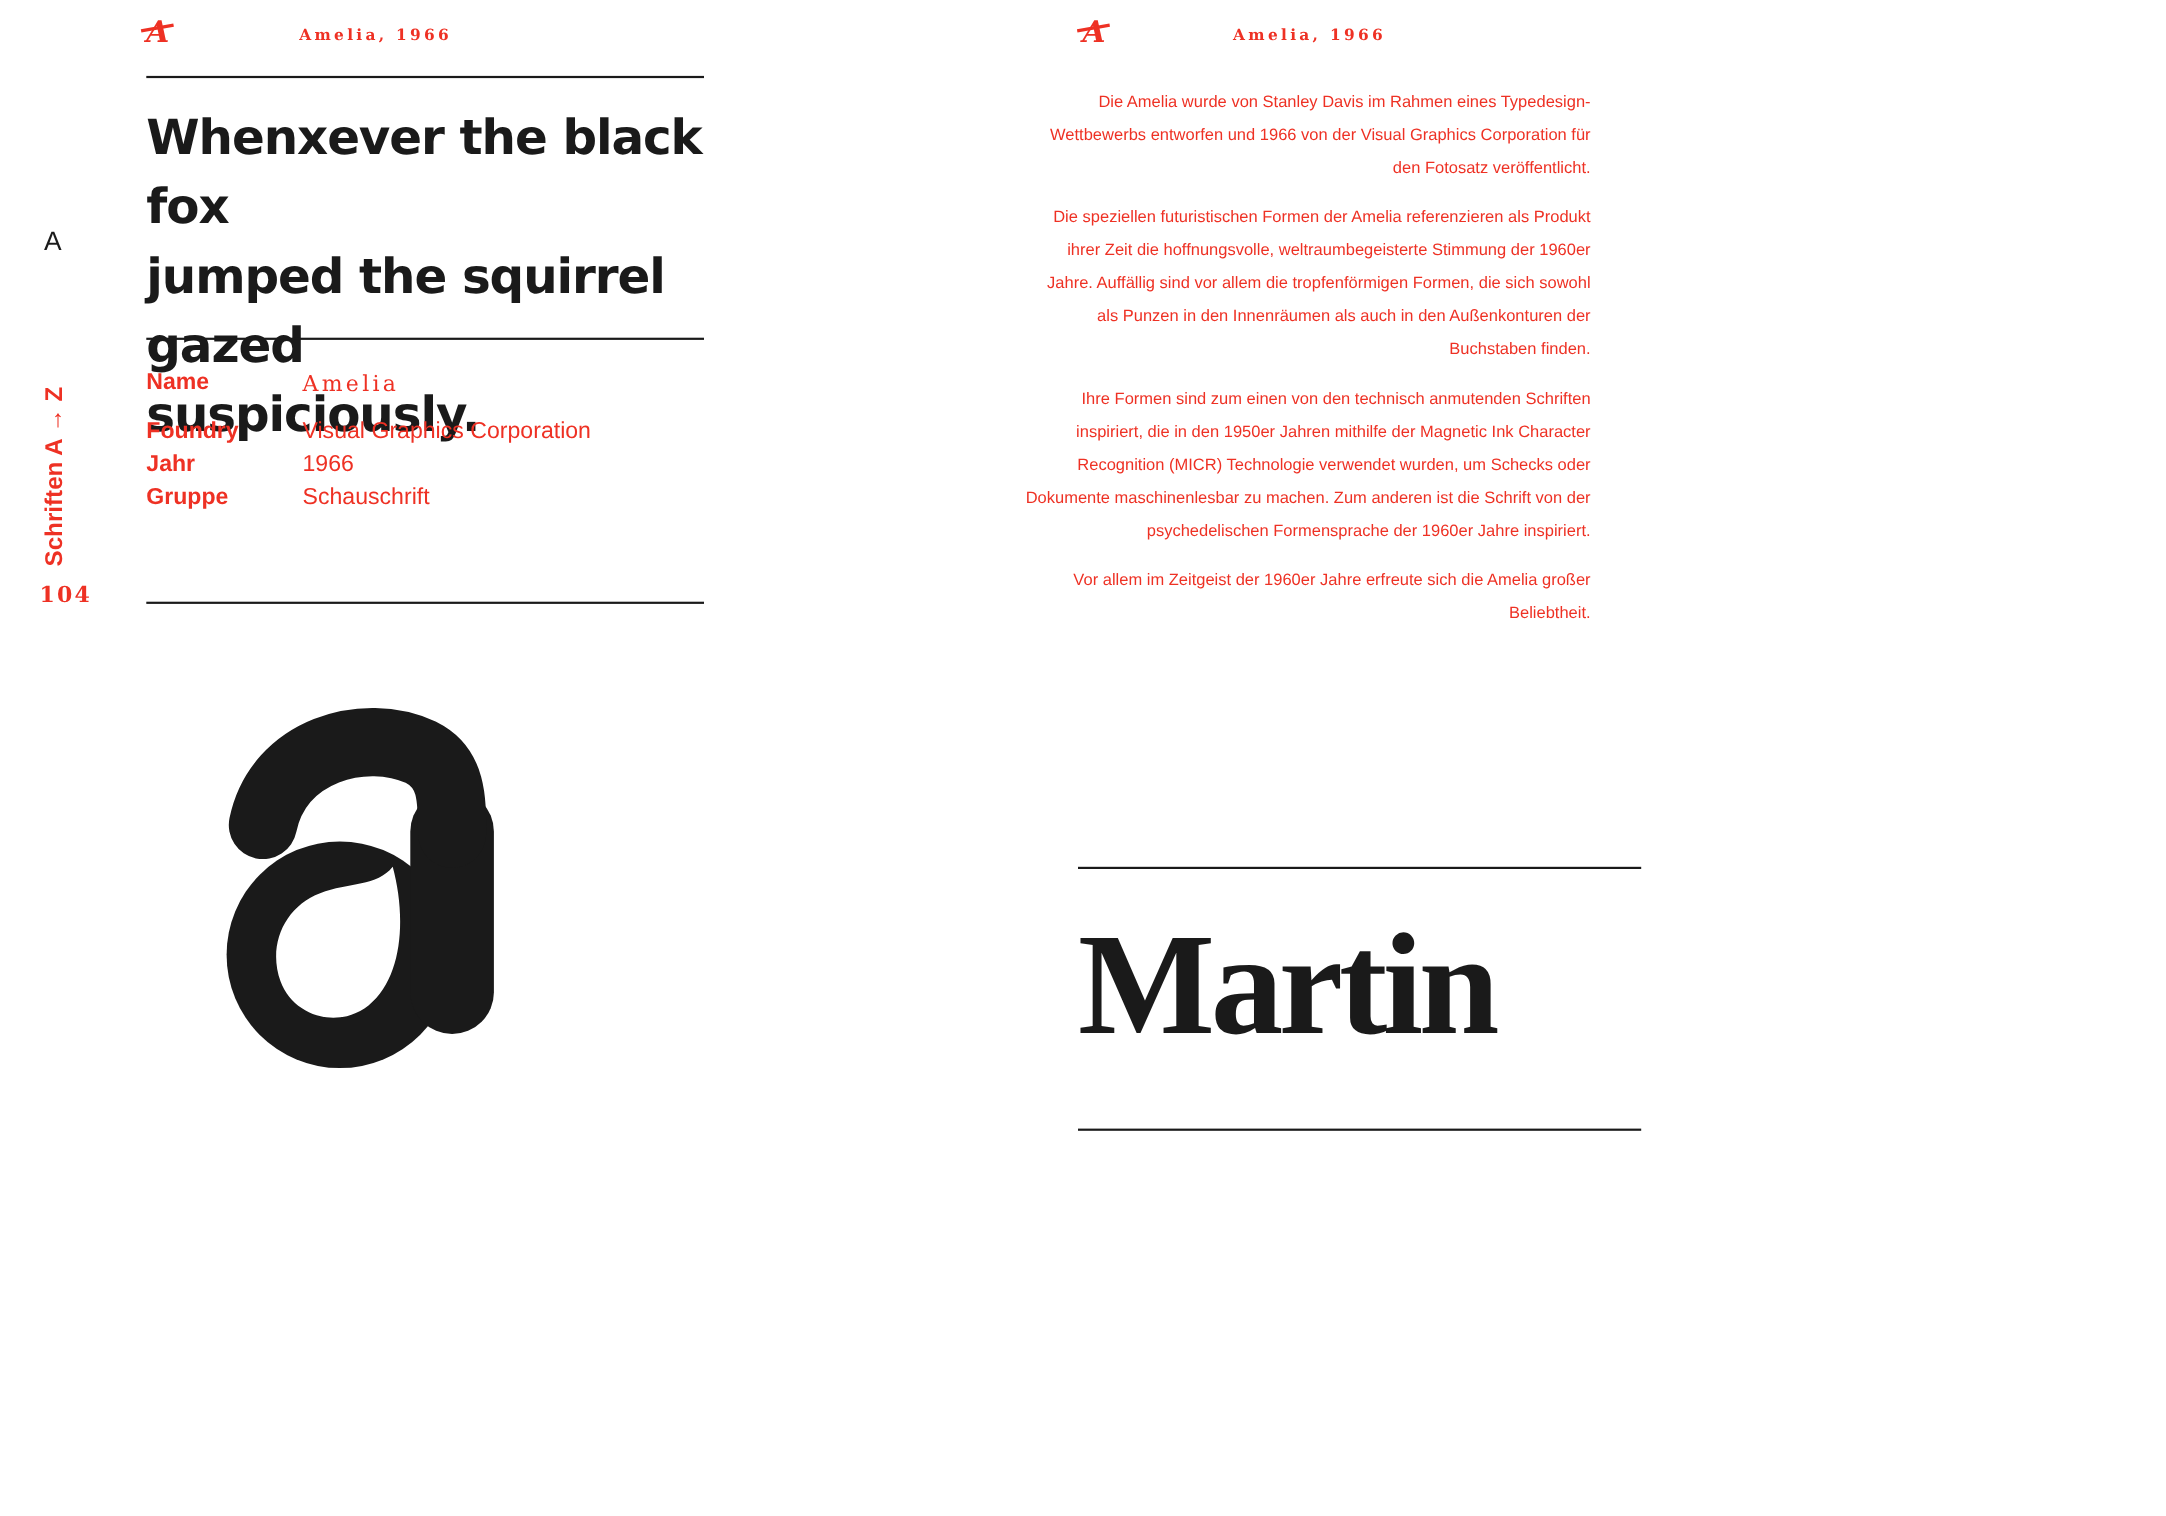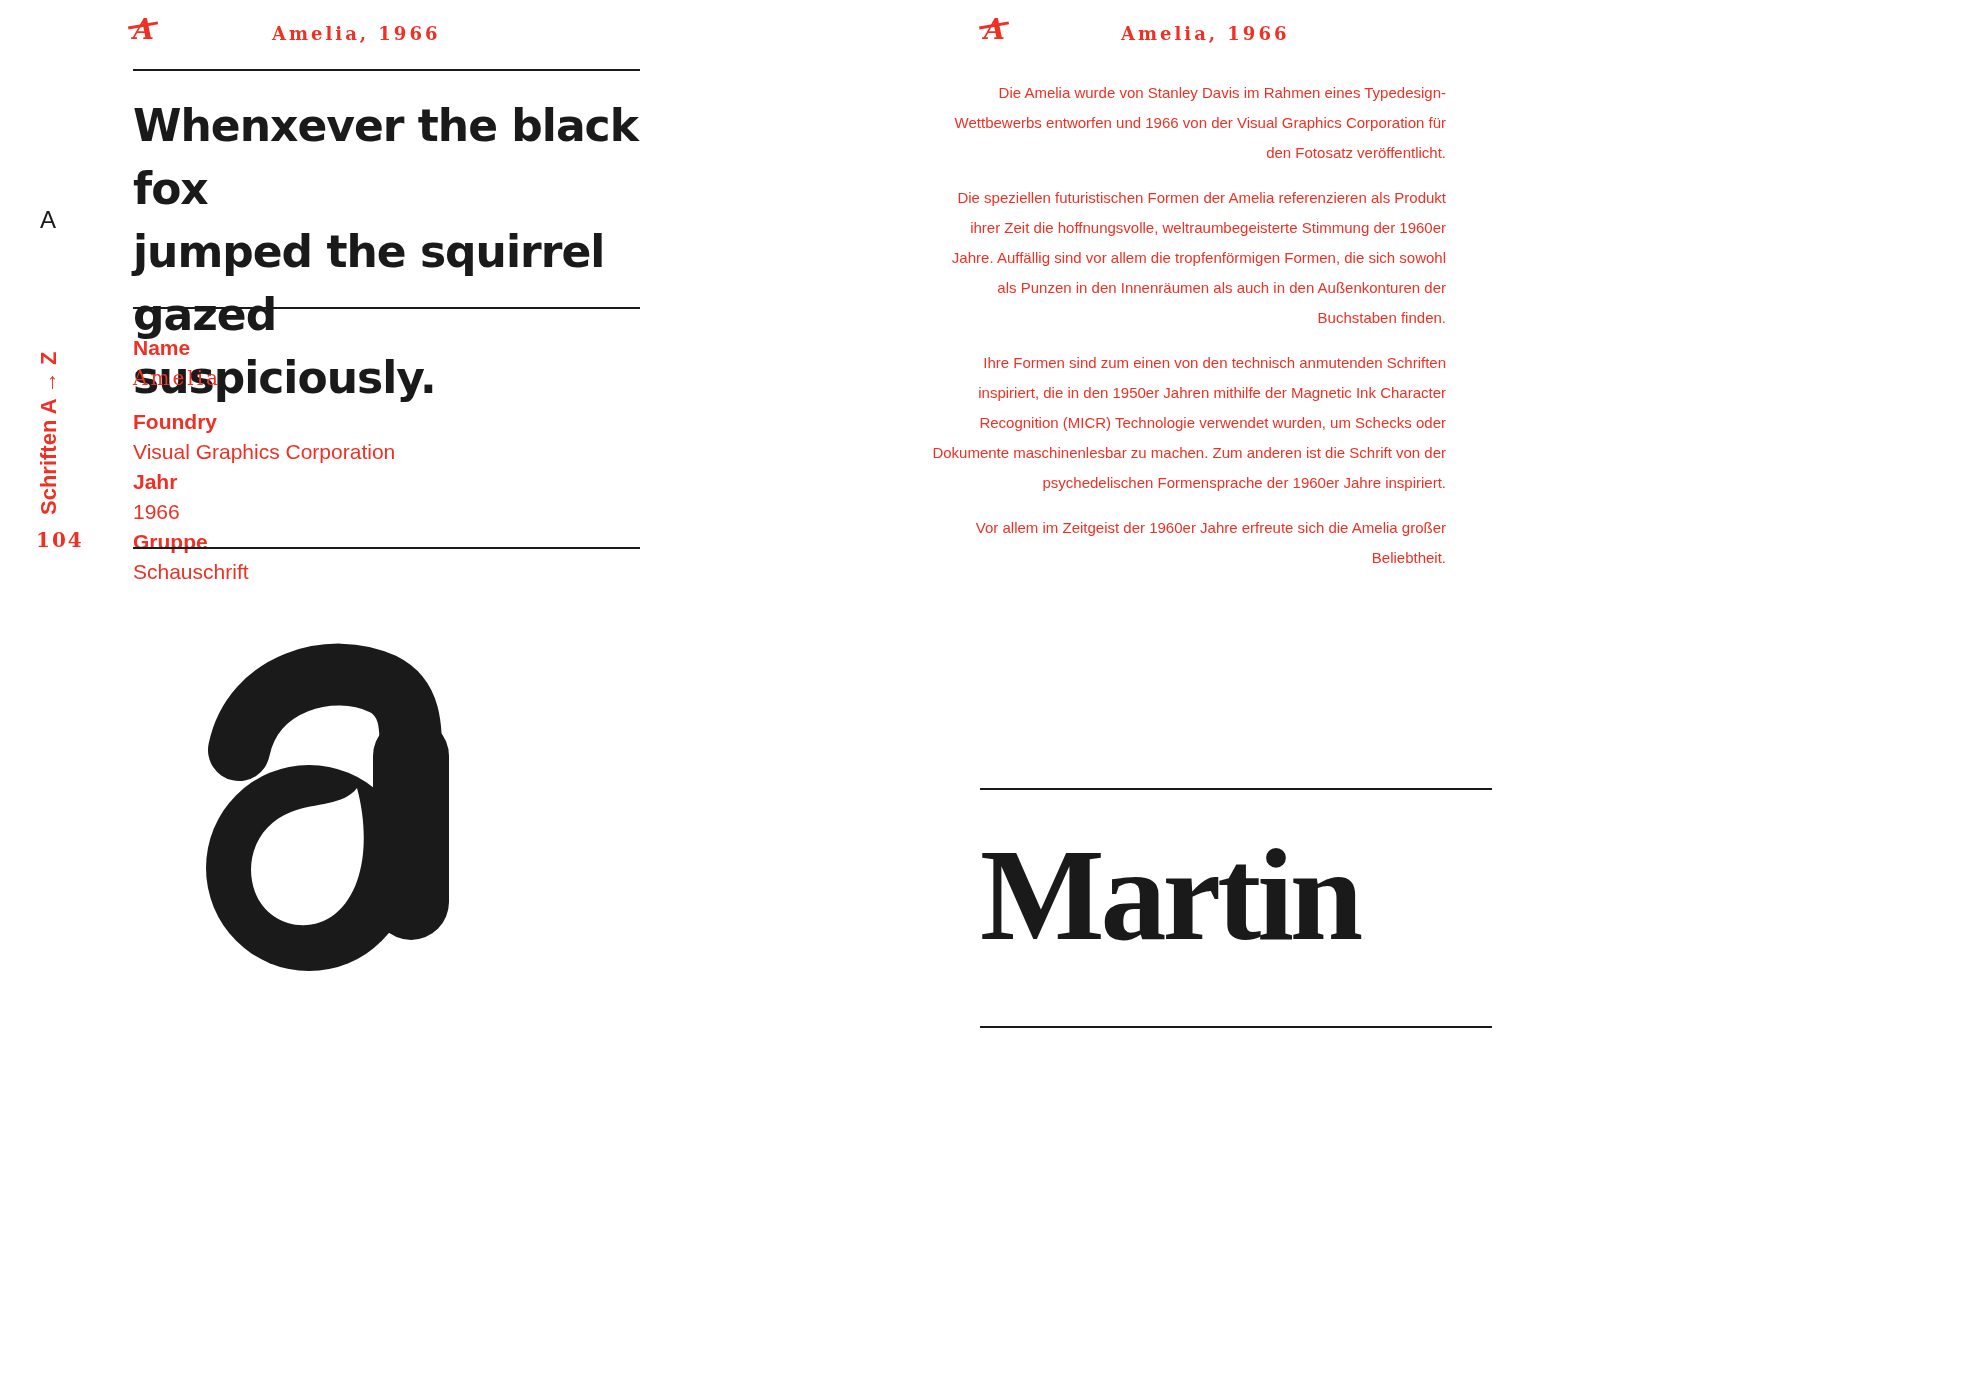--- a/index.html
+++ b/index.html
@@ -16,32 +16,32 @@
     font-family:"DejaVu Serif", serif; font-style:italic; font-weight:bold;
     font-size:27px; line-height:1;
   }
   .ornament::after {
     content:""; position:absolute; left:-5px; top:8px; width:30px; height:2.5px;
     background:var(--accent); transform:rotate(-10deg);
   }
   .page-title {
     position:absolute; color:var(--accent);
     font-family:"DejaVu Serif", serif; font-weight:bold;
-    font-size:18px; letter-spacing:3px; line-height:1;
+    font-size:14px; letter-spacing:3px; line-height:1;
   }
 
   
   .specimen {
     position:absolute; left:133px; top:94px; width:530px;
     color:var(--ink); font-family:"DejaVu Sans", sans-serif;
     font-weight:800; font-size:44px; line-height:63px; letter-spacing:-1px;
   }
   .meta { position:absolute; left:133px; top:333px; width:510px;
     color:var(--accent); font-size:21px; }
-  .meta-row { display:flex; line-height:30px;flex-direction:column; }
+  .meta-row { display:flex; line-height:30px; }
   .meta-row.first { margin-bottom:14px; }
   .meta-label { width:142px; font-weight:bold; }
   .meta-value { font-weight:normal; }
   .meta-value.strong { font-weight:normal; letter-spacing:3px; font-family:"DejaVu Serif", serif; font-size:20px; }
 
   .side-letter {
     position:absolute; left:40px; top:206px; color:var(--ink);
     font-size:24px; font-weight:normal; letter-spacing:1px;
   }
   .side-series {

